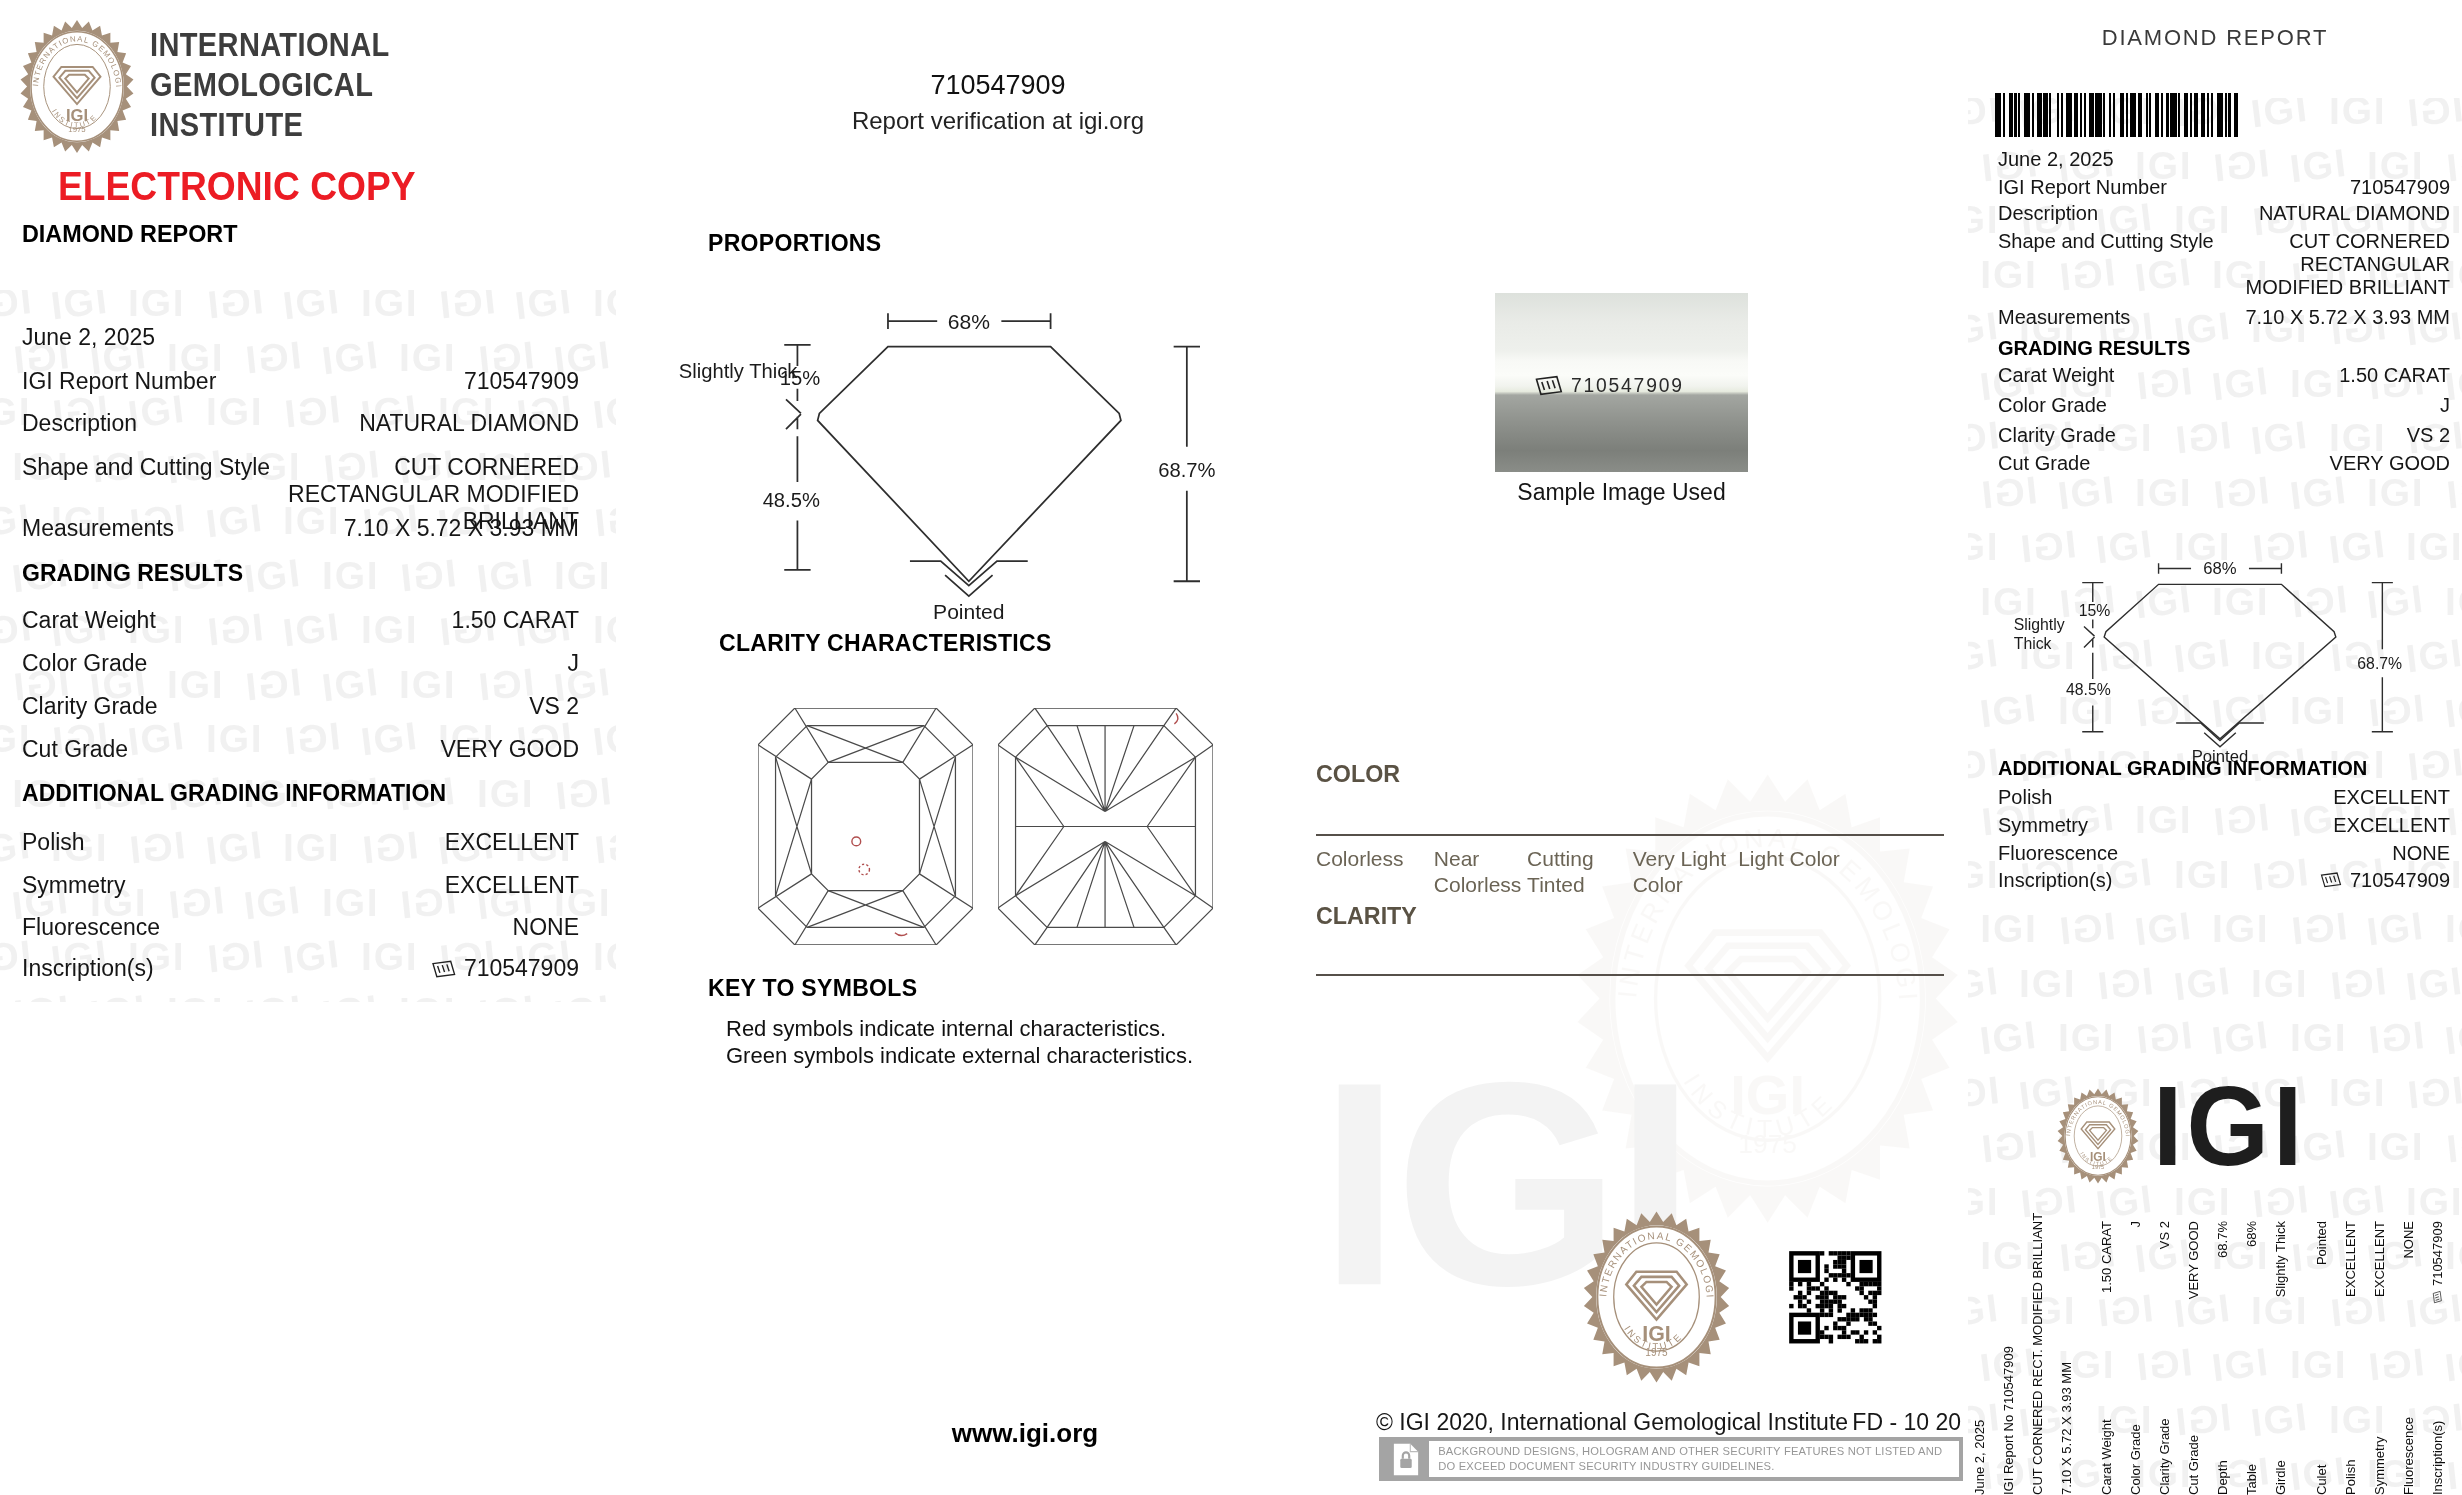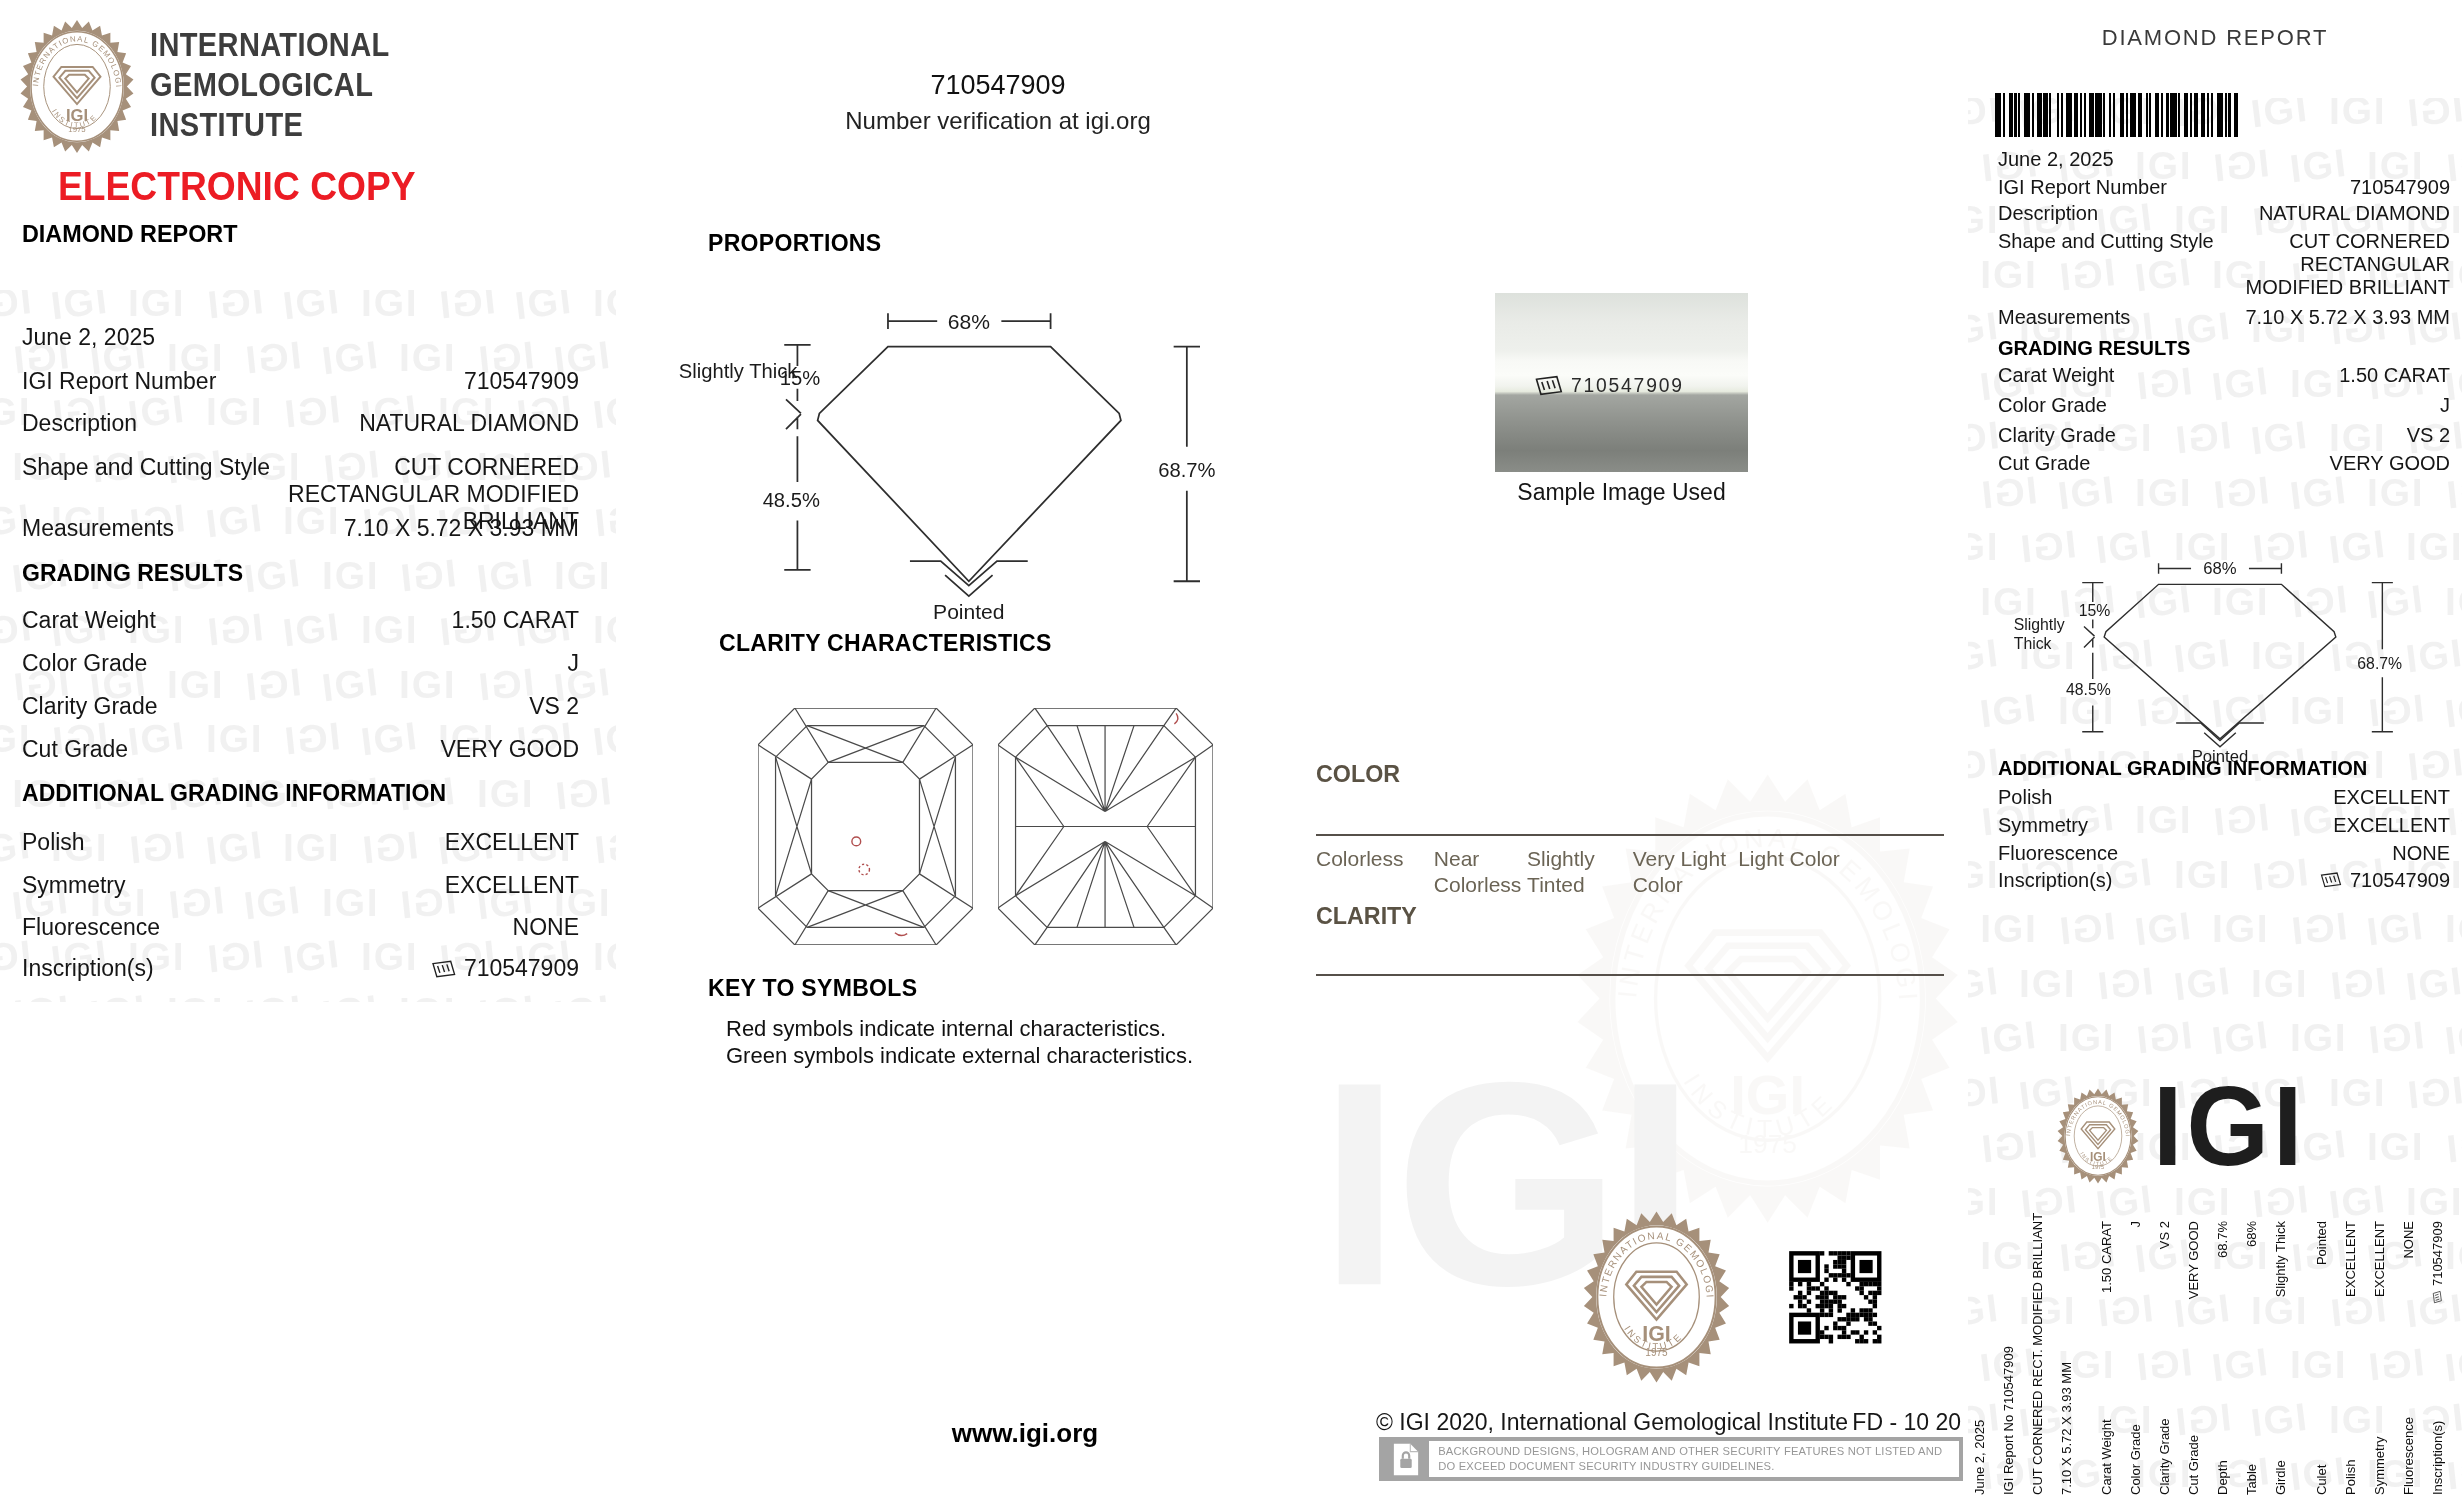--- a/index.html
+++ b/index.html
@@ -468,21 +468,21 @@
       <span class="val">NONE</span>
   </div>
   <div class="lrow" style="top:955px">
     <span>Inscription(s)</span>
     <span class="val"><svg class="insc" width="28" height="20" viewBox="0 0 32 23">
           <use href="#insc-mark" width="32" height="23"></use>
         </svg><span>710547909</span></span>
   </div>
 
   <div class="abs" style="left:822px;top:70px;width:352px;text-align:center;font-size:27px;color:#111">710547909</div>
-  <div class="abs" style="left:778px;top:107px;width:440px;text-align:center;font-size:24px;color:#222">Number verification at igi.org</div>
+  <div class="abs" style="left:778px;top:107px;width:440px;text-align:center;font-size:24px;color:#222">Report verification at igi.org</div>
 
   <div class="sec-h" style="left:708px;top:229px">PROPORTIONS</div>
   <svg class="abs" style="left:677px;top:290px" width="545" height="339" viewBox="0 0 620 385">
     <g stroke="#2e2e2e" stroke-width="2" fill="none">
 
       <path d="M240 64 H425 L503 140 L505 148 L332 331 L160 148 L162 140 Z"></path>
 
       <path d="M265 308 L300 308 L332 336 L364 308 L399 308"></path>
       <path d="M305 324 L332 348 L359 324"></path>
 
@@ -548,21 +548,21 @@
 
   <div class="sec-h" style="left:708px;top:974px">KEY TO SYMBOLS</div>
   <div class="keytxt" style="top:1016px">Red symbols indicate internal characteristics.</div>
   <div class="keytxt" style="top:1043px">Green symbols indicate external characteristics.</div>
 
   <div class="scale-head" style="top:760px">COLOR</div>
   <div class="scale-rule" style="top:834px"></div>
   <div class="scale-grid6" style="top:846px">
     <div class="gdesc">Colorless</div>
     <div class="gdesc ind">Near Colorless</div>
-    <div class="gdesc">Slightly Tinted</div>
+    <div class="gdesc">Cutting Tinted</div>
     <div class="gdesc">Very Light Color</div>
     <div class="gdesc">Light Color</div>
     <div class="gdesc"></div>
   </div>
 
   <div class="scale-head" style="top:902px">CLARITY</div>
   <div class="scale-rule" style="top:974px"></div>
 
   <svg class="abs" style="left:1581px;top:1203px" width="151" height="188" viewBox="0 0 172 214">
       <use href="#seal" width="172" height="214"></use>

